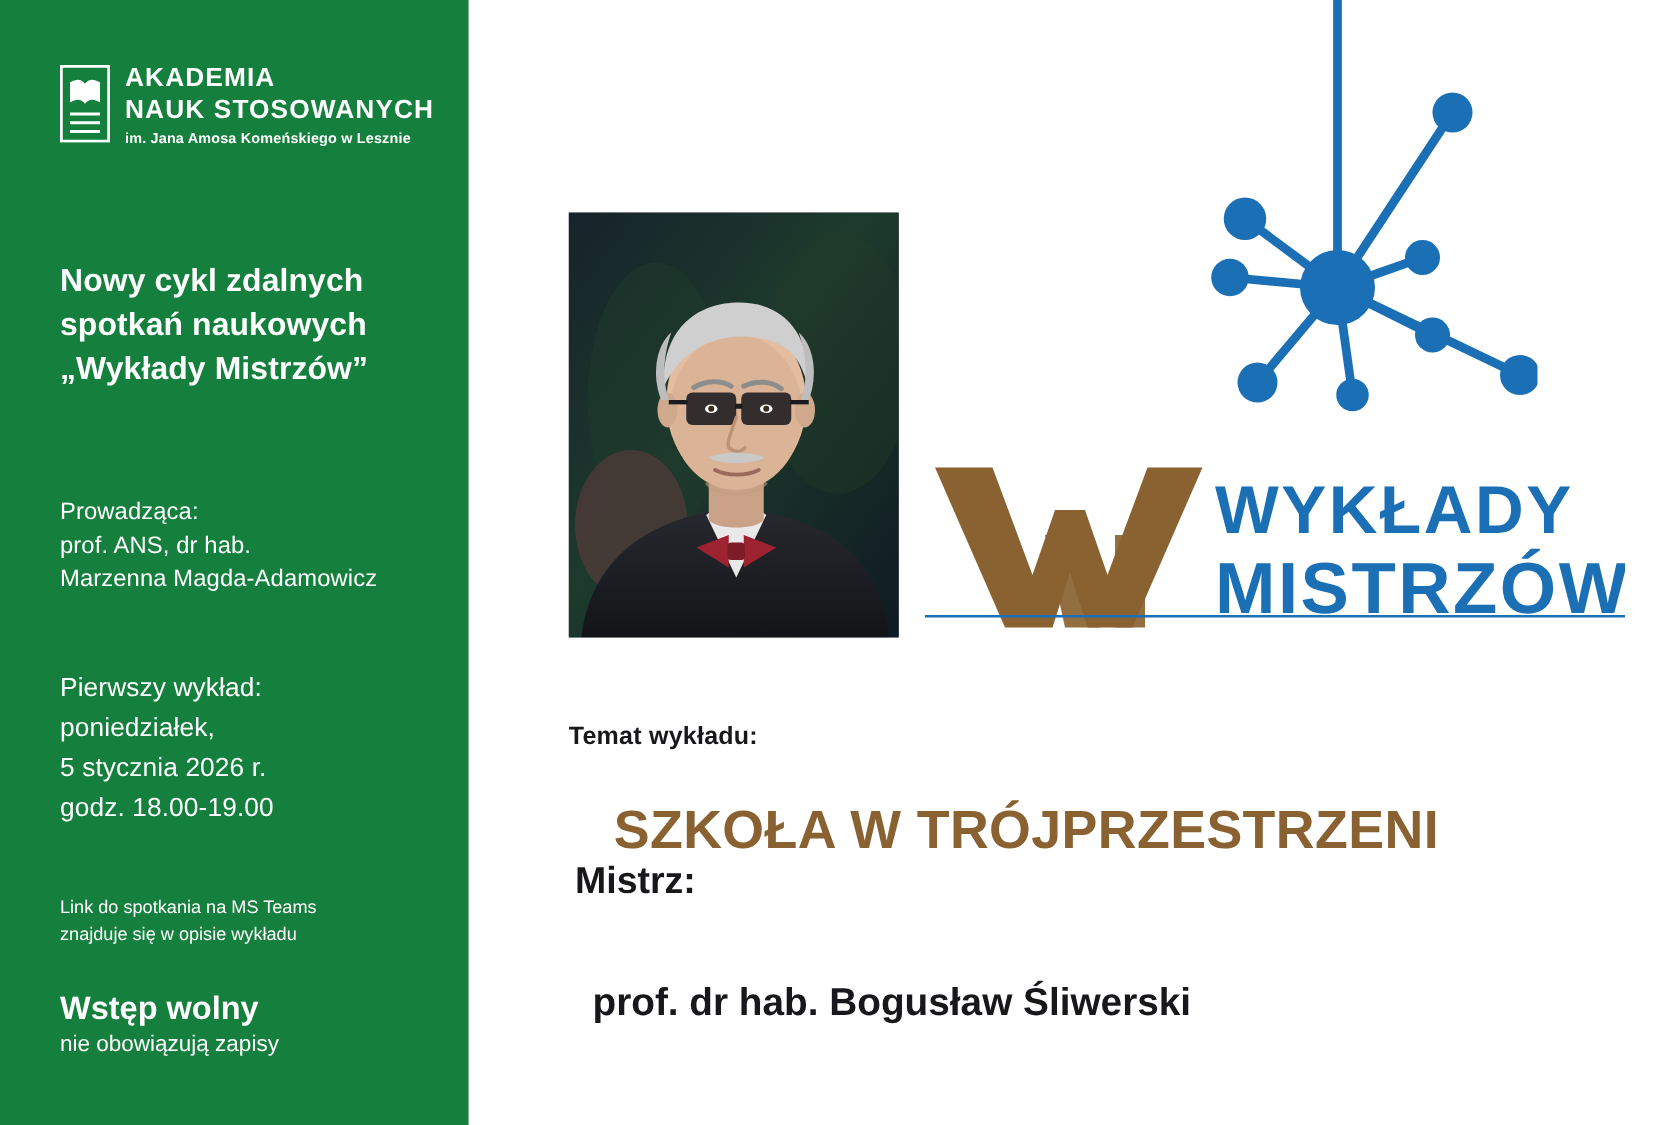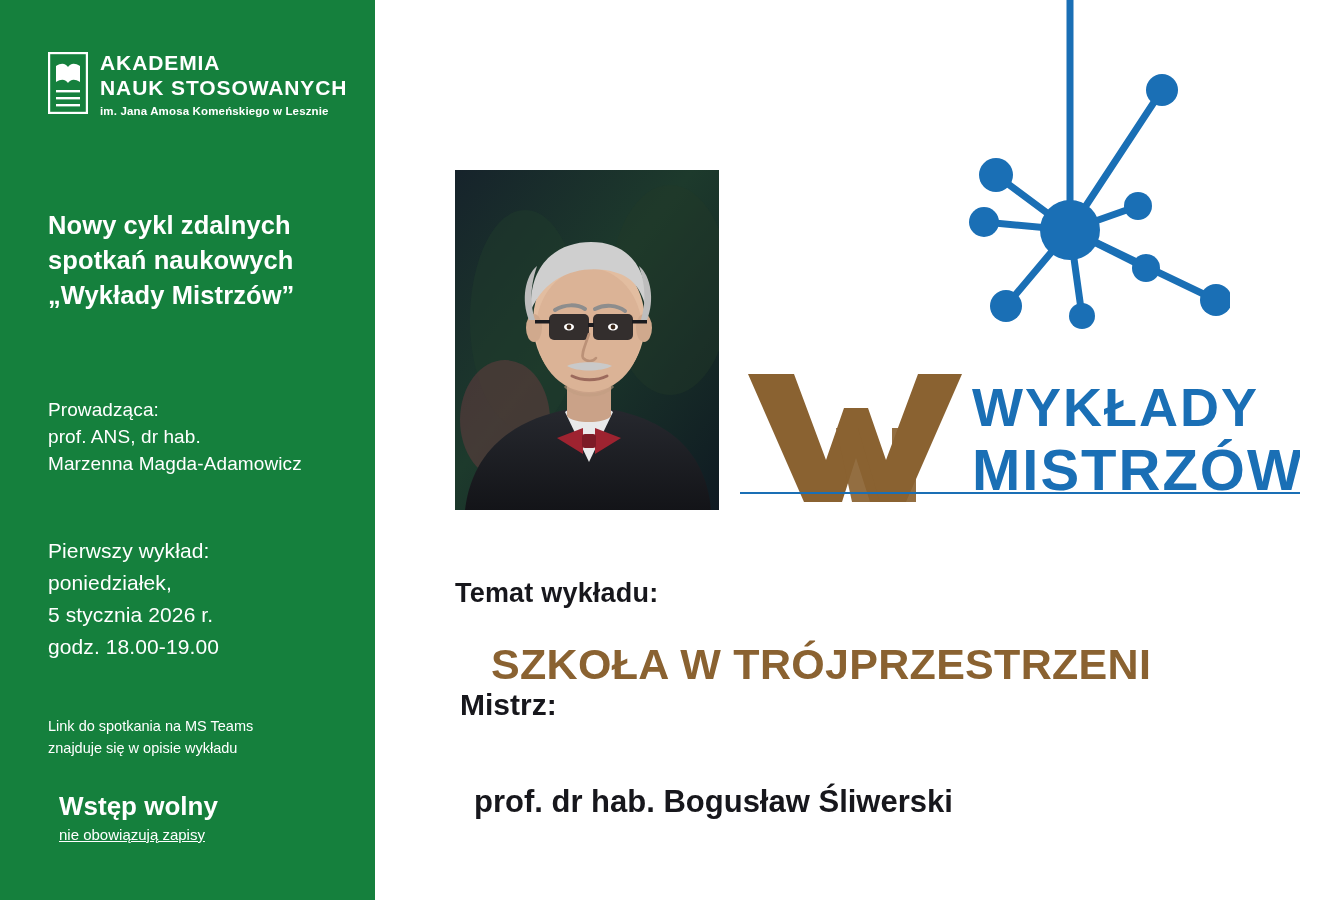--- a/index.html
+++ b/index.html
@@ -116,32 +116,30 @@
     width: 300px;
     font-size: 14.5px;
     line-height: 22px;
   }
 
   .free-entry {
     position: absolute;
     left: 48px;
     top: 790px;
     width: 300px;
-    margin-left: 11px;
   }
   .free-entry-main {
     font-size: 26px;
     font-weight: bold;
     line-height: 32px;
   }
   .free-entry-sub {
-    font-size: 15px;
+    font-size: 18px;
     line-height: 22px;
     margin-top: 2px;
-    text-decoration: underline;
   }
 
   
   .photo {
     position: absolute;
     left: 455px;
     top: 170px;
     width: 264px;
     height: 340px;
     overflow: hidden;
@@ -170,21 +168,21 @@
     top: 492px;
     width: 560px;
     height: 2px;
     background: #1a6fb5;
   }
 
   .topic-label {
     position: absolute;
     left: 455px;
     top: 578px;
-    font-size: 27px;
+    font-size: 20px;
     font-weight: bold;
     color: #17171c;
     letter-spacing: 0.2px;
   }
   .topic-title {
     position: absolute;
     left: 455px;
     top: 640px;
     font-size: 43px;
     font-weight: bold;

